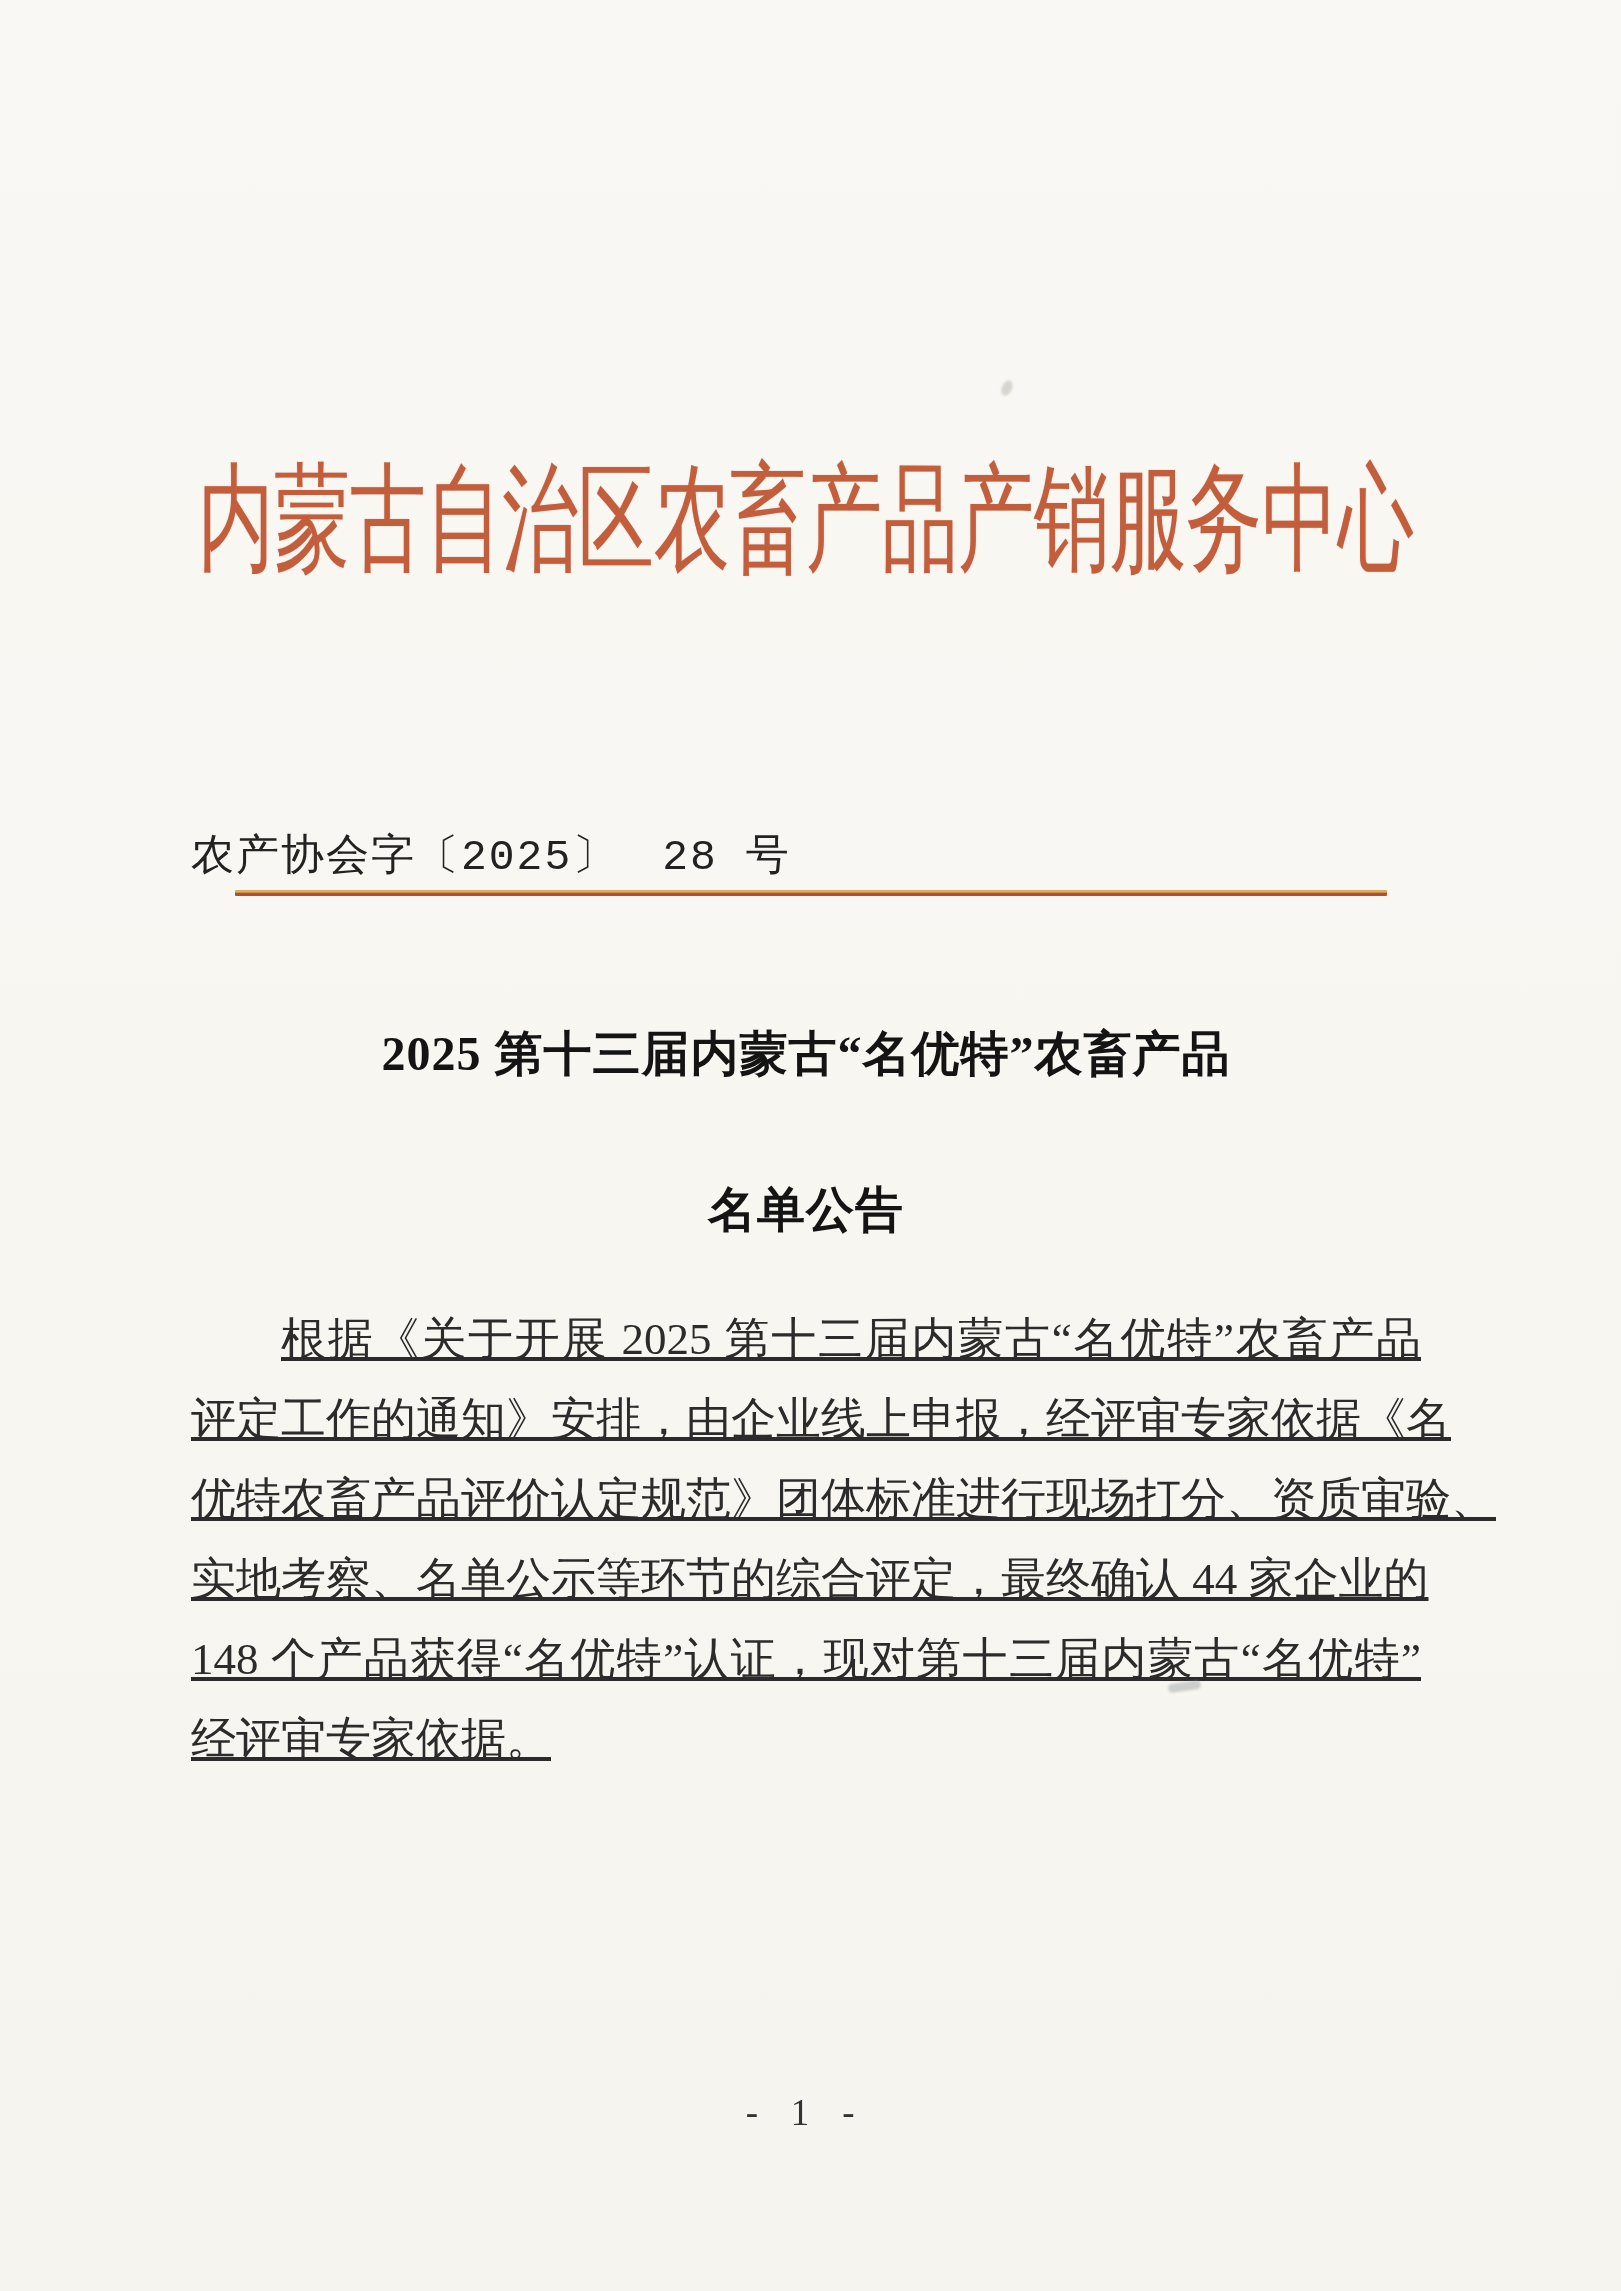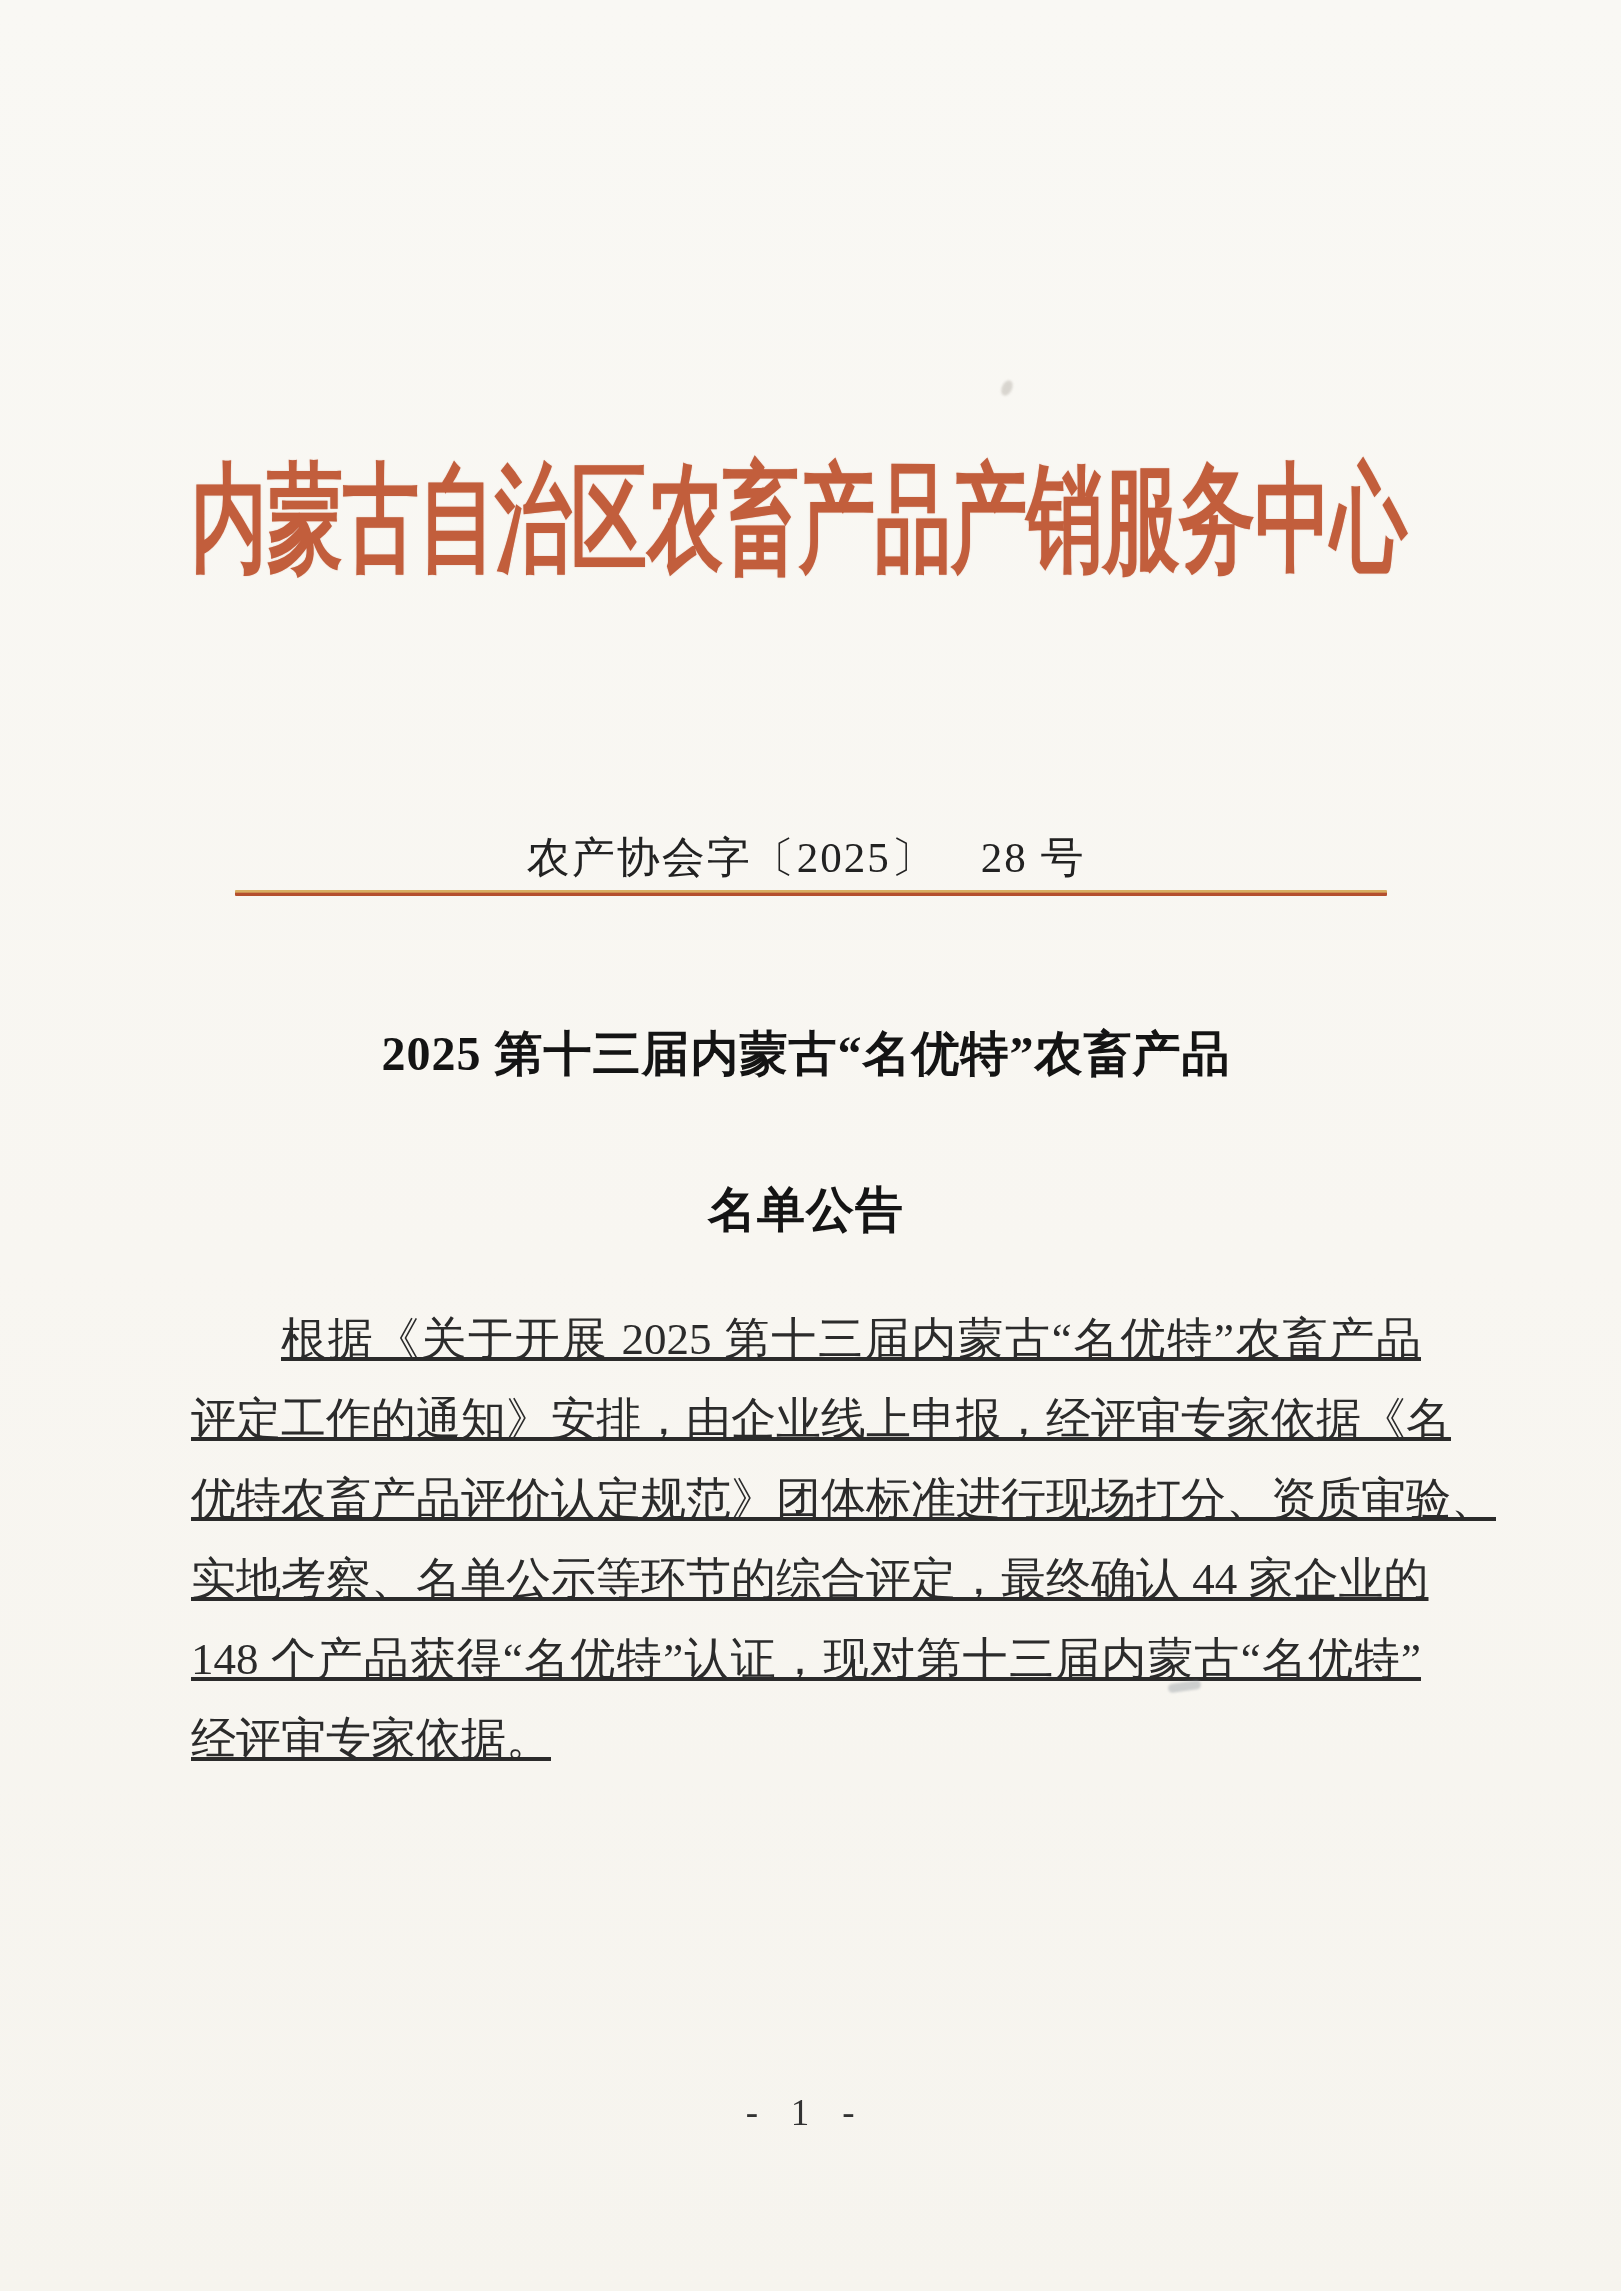--- a/index.html
+++ b/index.html
@@ -12,41 +12,41 @@
     position:relative;
     width:1621px;height:2292px;
     background:linear-gradient(180deg,#f9f8f4 0%,#f8f6f1 55%,#f6f4ee 100%);
     overflow:hidden;
     color:#2b2b2b;
   }
   
   .red-head{
     position:absolute;left:191px;width:1230px;
     height:147px;line-height:147px;
-    white-space:nowrap;
+    text-align:center;white-space:nowrap;
     color:#c25e3c;
-    font-weight:bold;
+    font-weight:normal;
     font-size:76px;
     text-shadow:0 0 1px rgba(180,70,40,.4);
   }
   .red-head .stretch{
     display:inline-block;
     transform:scaleY(1.55);
     transform-origin:center;
     letter-spacing:0px;
   }
   .head-1{top:446px;}
   .head-2{top:601px;}
   
   .doc-number{
     position:absolute;left:191px;top:823px;width:1230px;
     height:69px;line-height:69px;
-    text-align:center;
+    text-align:left;
     font-size:43px;color:#222;
-    letter-spacing:2px;white-space:nowrap;
+    letter-spacing:2px;white-space:nowrap;font-family:Liberation Mono, monospace;
   }
   
   .red-rule{
     position:absolute;left:235px;top:890px;width:1152px;height:5.9px;
     background:linear-gradient(180deg,#d8ae62 0%,#d8ae62 35%,#b44f2e 55%,#b44f2e 100%);
     border-radius:1px;
   }
   
   .doc-title{
     position:absolute;left:191px;width:1230px;

